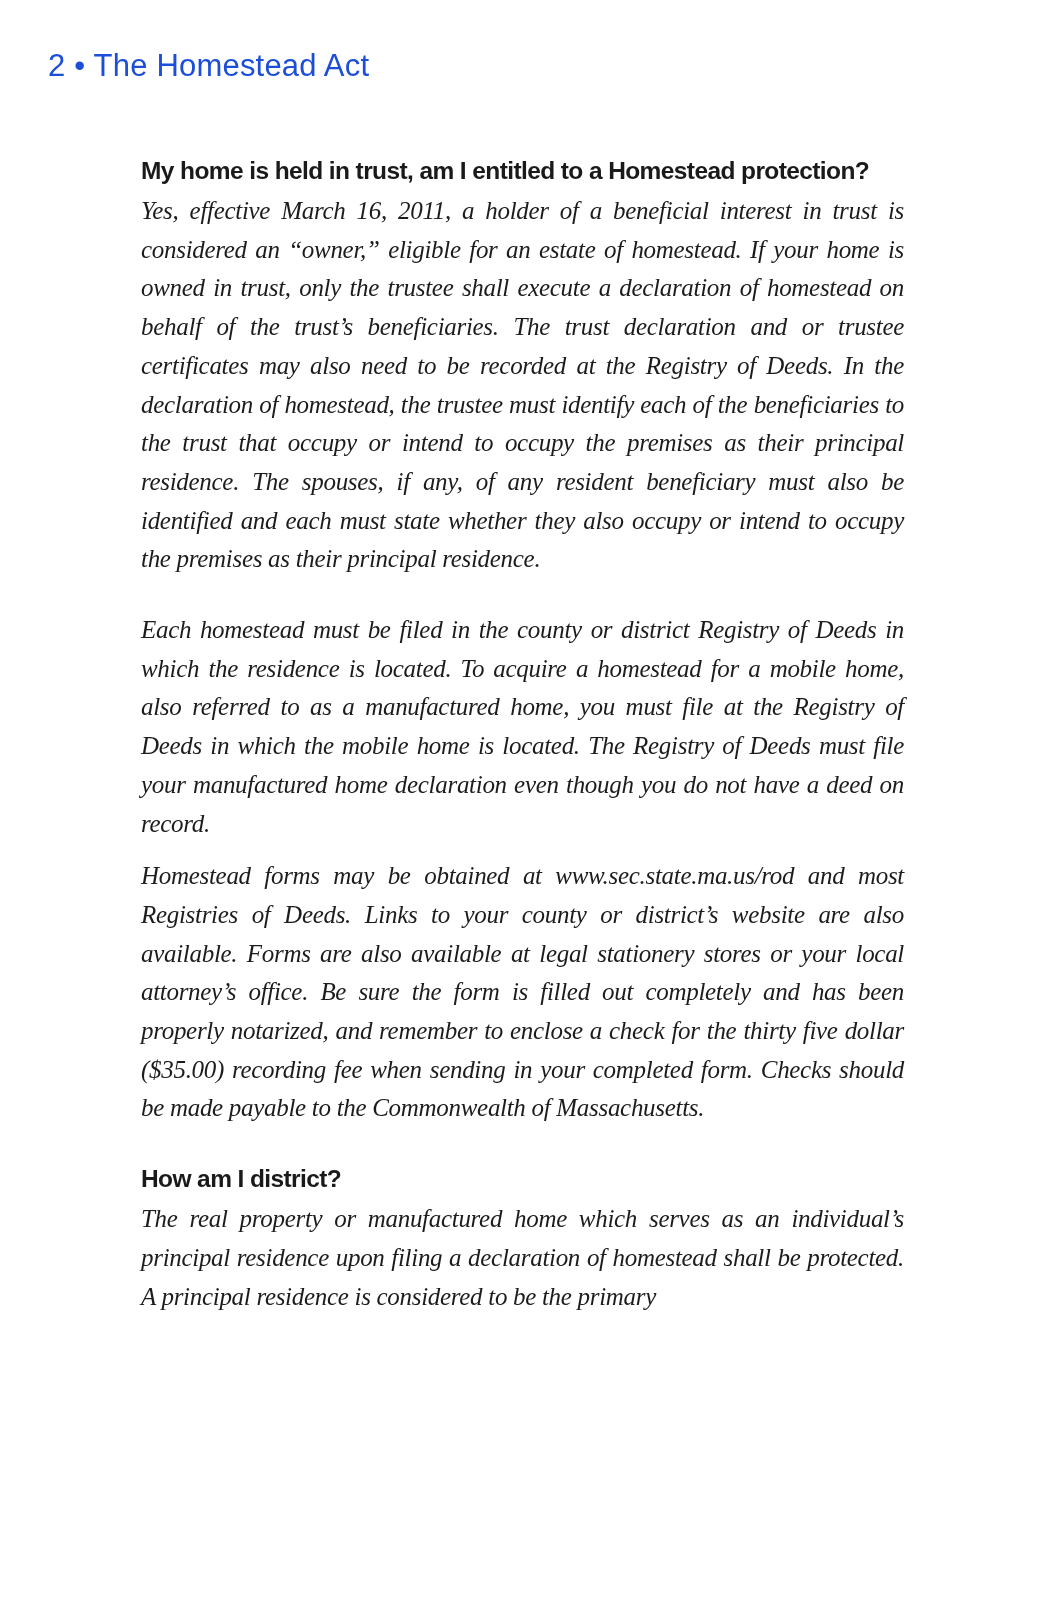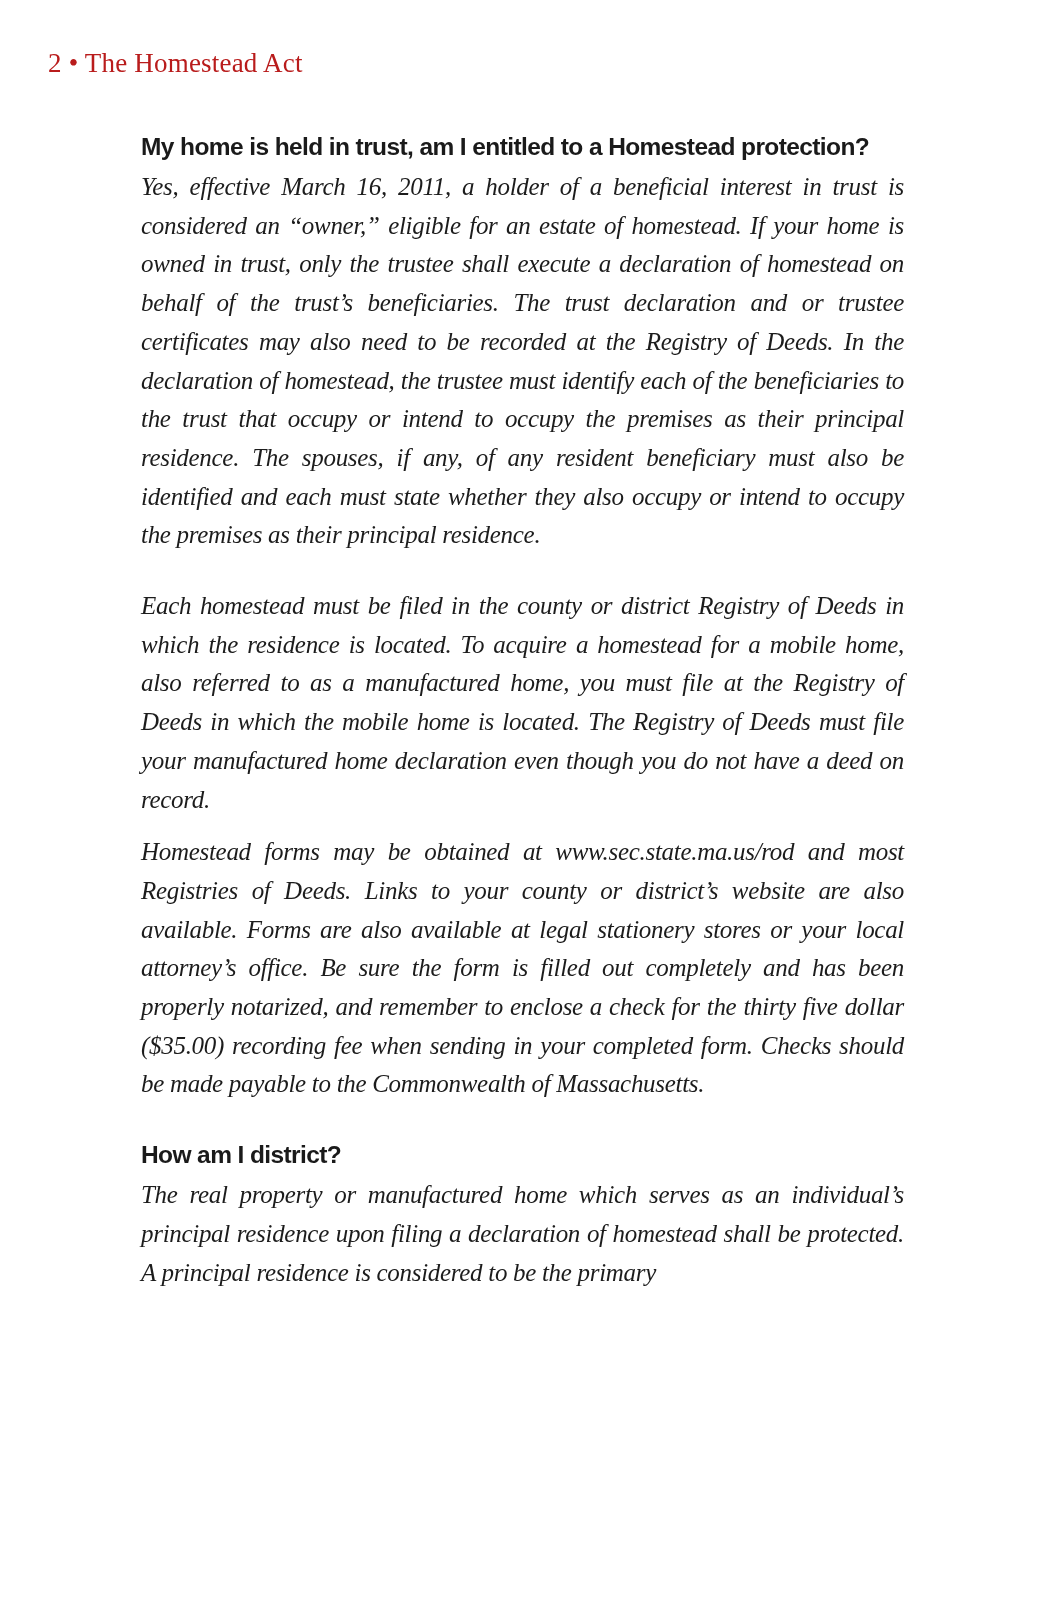--- a/index.html
+++ b/index.html
@@ -1,23 +1,23 @@
 <!DOCTYPE html>
 <html><head>
   <meta charset="utf-8">
   <style>
     html, body { margin: 0; padding: 0; background: #ffffff; }
     body { width: 1050px; height: 1622px; position: relative; overflow: hidden; color: #1a1a1a; }
     .running-head {
       position: absolute; left: 48px; top: 48px;
-      font-family: Liberation Serif, serif;
-      font-size: 27px; color: #b91c1c; letter-spacing: 0.2px;
+      font-family: Liberation Sans, sans-serif;
+      font-size: 31px; color: #1d4ed8; letter-spacing: 0.2px;
     }
     .content {
-      position: absolute; left: 141px; top: 128px; width: 763px;
+      position: absolute; left: 141px; top: 152px; width: 763px;
       font-family: "Liberation Serif", "DejaVu Serif", serif;
       color: #1c1c1c;
     }
     .section { margin: 0 0 32px 0; }
     .q {
       font-family: "Liberation Sans", "DejaVu Sans", sans-serif;
       font-weight: bold; font-size: 24.5px; line-height: 38px;
       margin: 0 0 2px 0; letter-spacing: -0.6px; color: #1a1a1a;
     }
     .p {

